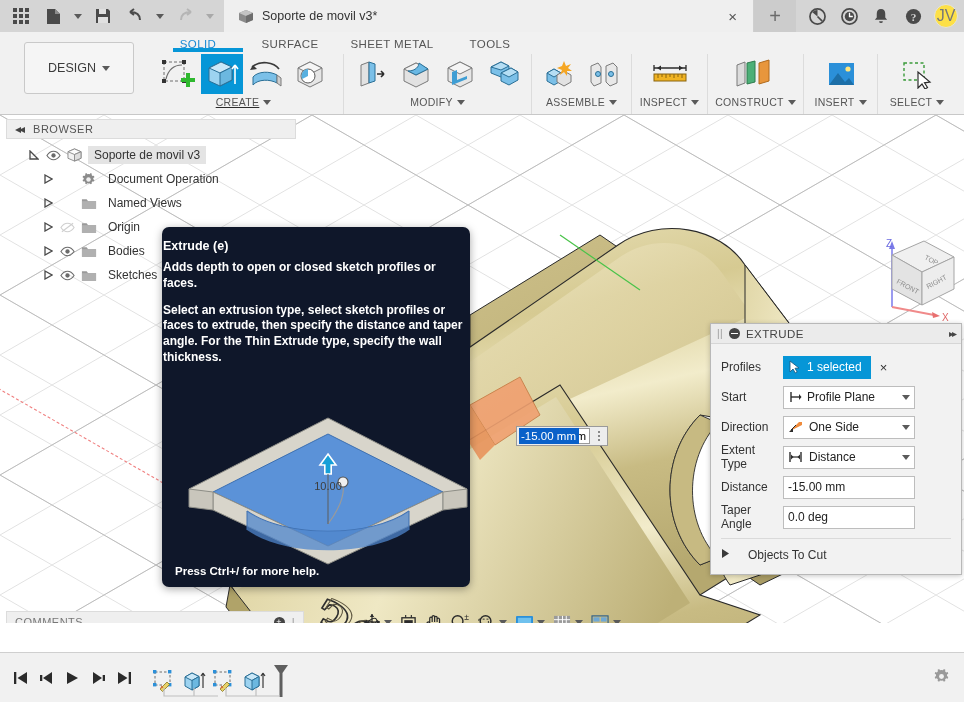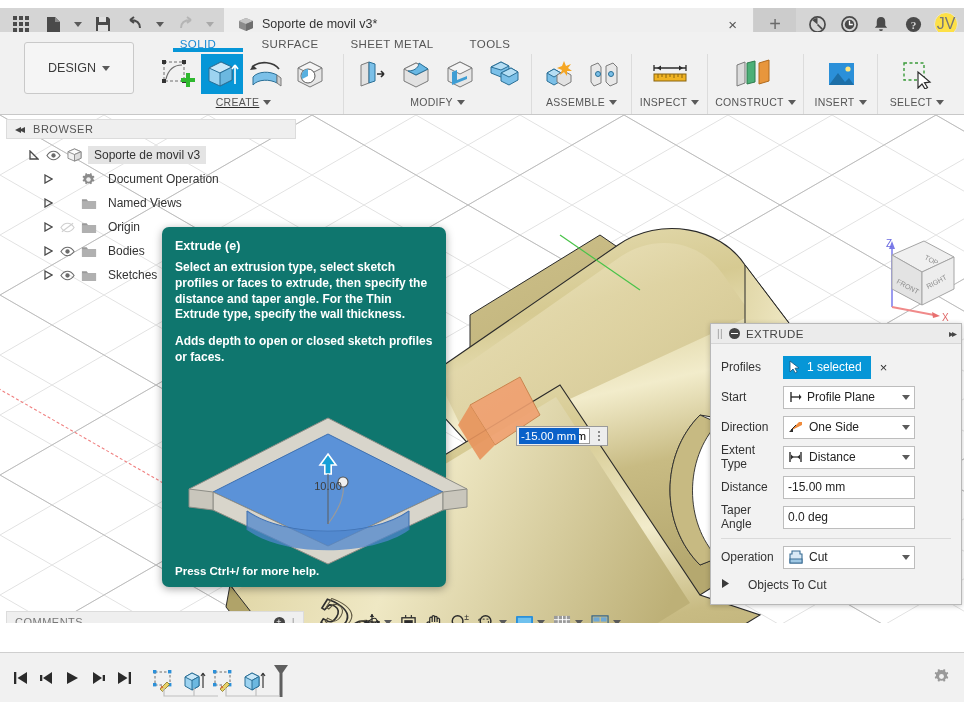--- a/index.html
+++ b/index.html
@@ -7,21 +7,21 @@
   body {
     font-family: "Liberation Sans", sans-serif;
     font-size: 12px;
     color: #2b2b2b;
     background: #ffffff;
     position: relative;
   }
 
   
   #titlebar{
-    position:absolute; left:0; top:8px; width:964px; height:32px;
+    position:absolute; left:0; top:0; width:964px; height:32px;
     background:#d5d5d5;
     display:flex; align-items:stretch;
   }
   .tb-left{
     display:flex; align-items:center; height:32px; padding:0 6px;
     background:#d5d5d5; gap:2px;
   }
   .tb-btn{
     width:30px;height:28px;display:flex;align-items:center;justify-content:center;
     cursor:pointer;
@@ -92,22 +92,22 @@
   .tree{ margin-top:4px; }
   .trow{ display:flex;align-items:center;height:24px;gap:5px;font-size:12px;color:#333;cursor:pointer;}
   .arrow{ width:12px;height:12px;display:flex;align-items:center;justify-content:center;cursor:pointer;}
   .eye{ width:16px;height:14px;display:flex;align-items:center;justify-content:center;}
   .folder{ width:17px;height:14px;display:flex;align-items:center;justify-content:center;}
   .trow.sel .lbl{ background:#e4e4e4; padding:2px 6px; }
   .lbl{padding:2px 6px;}
 
   
   #tooltip{
-    position:absolute; left:162px; top:112px; width:284px; height:360px;
-    background:#0f766e; border-radius:7px; color:#fff; padding:12px 13px;
+    position:absolute; left:162px; top:112px; width:308px; height:360px;
+    background:#0f172a; border-radius:7px; color:#fff; padding:12px 1px;
     box-shadow:0 2px 9px rgba(0,0,0,.35);
   }
   #tooltip h4{ font-size:12.5px; font-weight:bold; margin-bottom:7px;}
   #tooltip p{ font-size:12px; font-weight:bold; line-height:1.32; margin-bottom:11px;}
   #tooltip .footer{ position:absolute; left:13px; bottom:10px; font-size:11.5px;font-weight:bold;}
   #tt-img{ position:absolute; left:13px; top:185px; width:306px;height:165px;}
 
   
   #dimbox{
     position:absolute; left:516px; top:311px; height:20px;
@@ -682,22 +682,22 @@
               <path d="M1 4 h15 v8 H1 Z" fill="#b0b0b0"></path>
             </svg>
         </span>
         <span class="lbl">Sketches</span>
       </div>
     </div>
   </div>
 
   <div id="tooltip">
     <h4>Extrude (e)</h4>
+    <p>Adds depth to open or closed sketch profiles or faces.</p>
     <p>Select an extrusion type, select sketch profiles or faces to extrude, then specify the distance and taper angle. For the Thin Extrude type, specify the wall thickness.</p>
-    <p>Adds depth to open or closed sketch profiles or faces.</p>
 
     <svg id="tt-img" viewBox="0 0 306 165">
 
       <path d="M153 6 L292 77 L153 148 L14 77 Z" fill="#d8d5cb" stroke="#8d8d86" stroke-width="1"></path>
 
       <path d="M153 22 L268 80 L153 134 L38 80 Z" fill="#5b92d8" stroke="#3c6fb0" stroke-width="1"></path>
 
       <path d="M38 80 L153 134 L268 80 L268 98 L153 152 L38 98 Z" fill="#d8d5cb" stroke="#8d8d86" stroke-width="1"></path>
       <path d="M14 77 L38 80 L38 98 L14 95 Z" fill="#c9c6bc" stroke="#8d8d86" stroke-width="1"></path>
       <path d="M292 77 L268 80 L268 98 L292 95 Z" fill="#c9c6bc" stroke="#8d8d86" stroke-width="1"></path>
@@ -831,31 +831,20 @@
 
       <div class="row">
         <div class="rl">Taper Angle</div>
         <div class="ctl plain">
           <span>0.0 deg</span>
         </div>
       </div>
 
       <div class="ex-sep"></div>
 
-      <div class="row">
-        <div class="rl">Operation</div>
-        <div class="ctl">
-          <svg width="16" height="15" viewBox="0 0 16 15">
-            <path d="M4 1 h8 v3 h2 v9 H2 V4 h2 Z" fill="#d9e9f5" stroke="#3a6d94" stroke-width="1.1"></path>
-            <rect x="2" y="9" width="12" height="4" fill="#9fc8e4" stroke="#3a6d94" stroke-width="1"></rect>
-          </svg>
-          <span>Cut</span>
-          <span class="dd caret"></span>
-        </div>
-      </div>
 
       <div class="objrow">
         <span>
           <svg width="9" height="11" viewBox="0 0 9 11">
               <path d="M1 1 L8 5.5 L1 10 Z" fill="#3a3a3a"></path>
             </svg>
         </span>
         <span>Objects To Cut</span>
       </div>
     </div>

